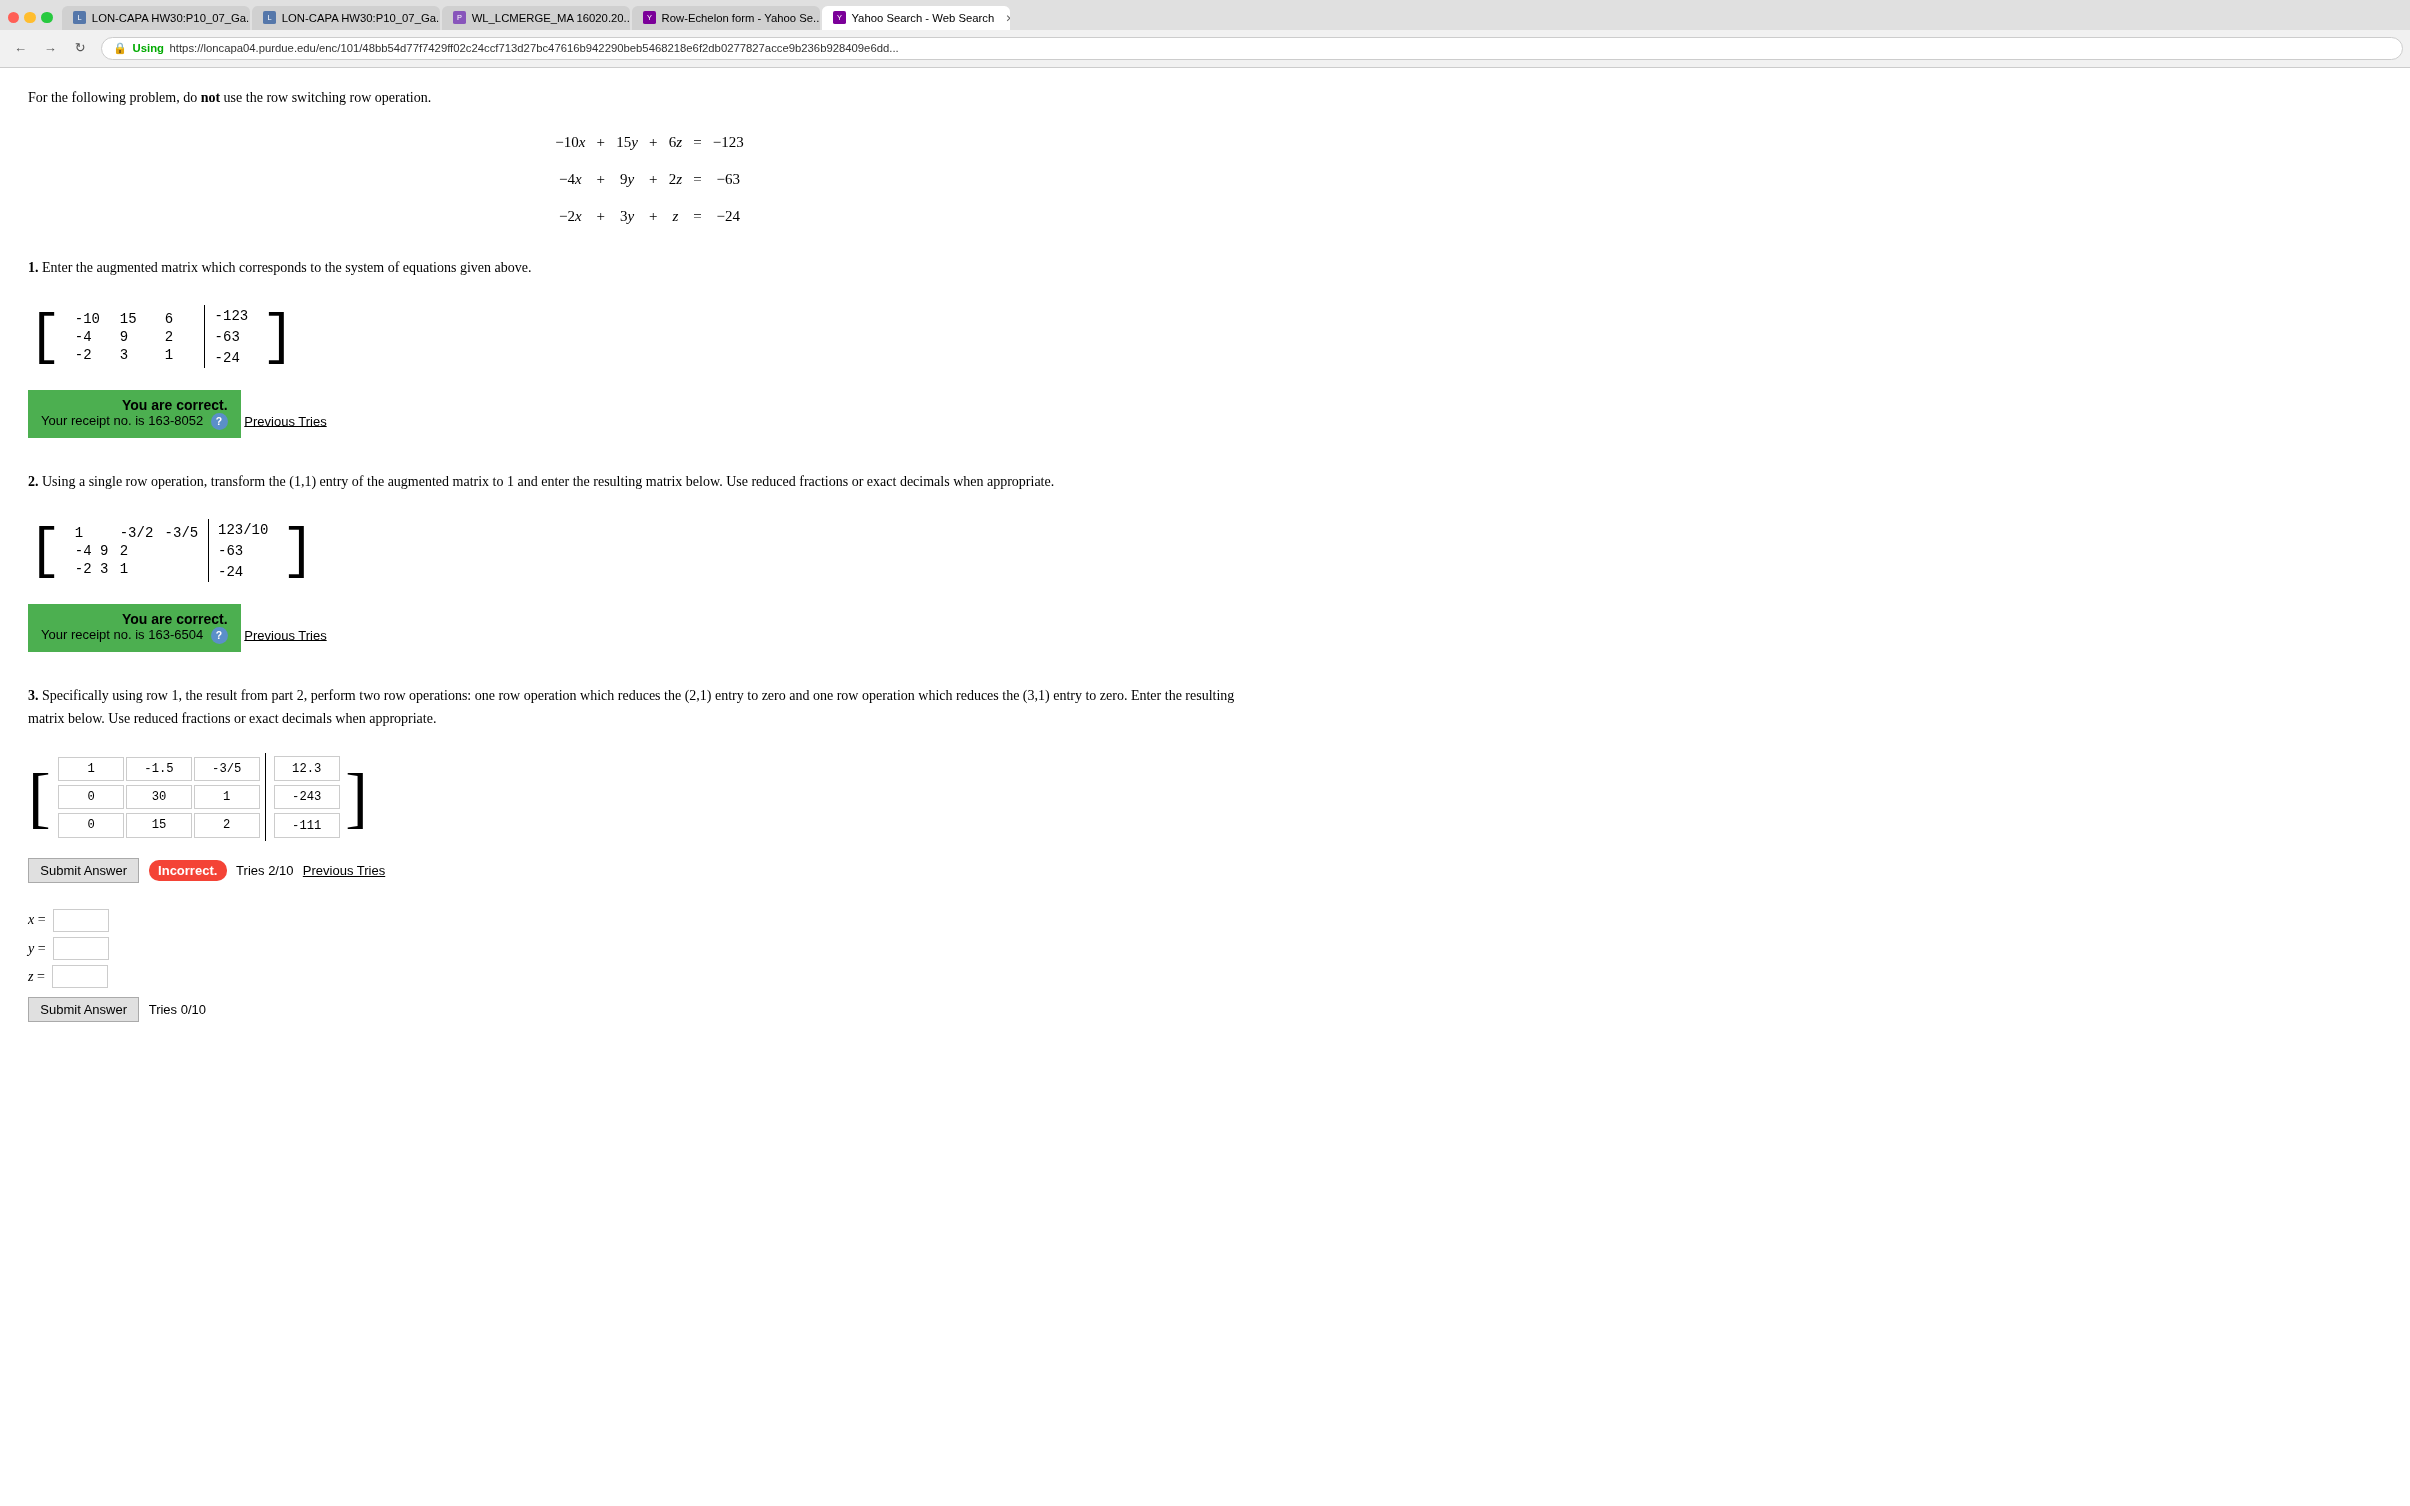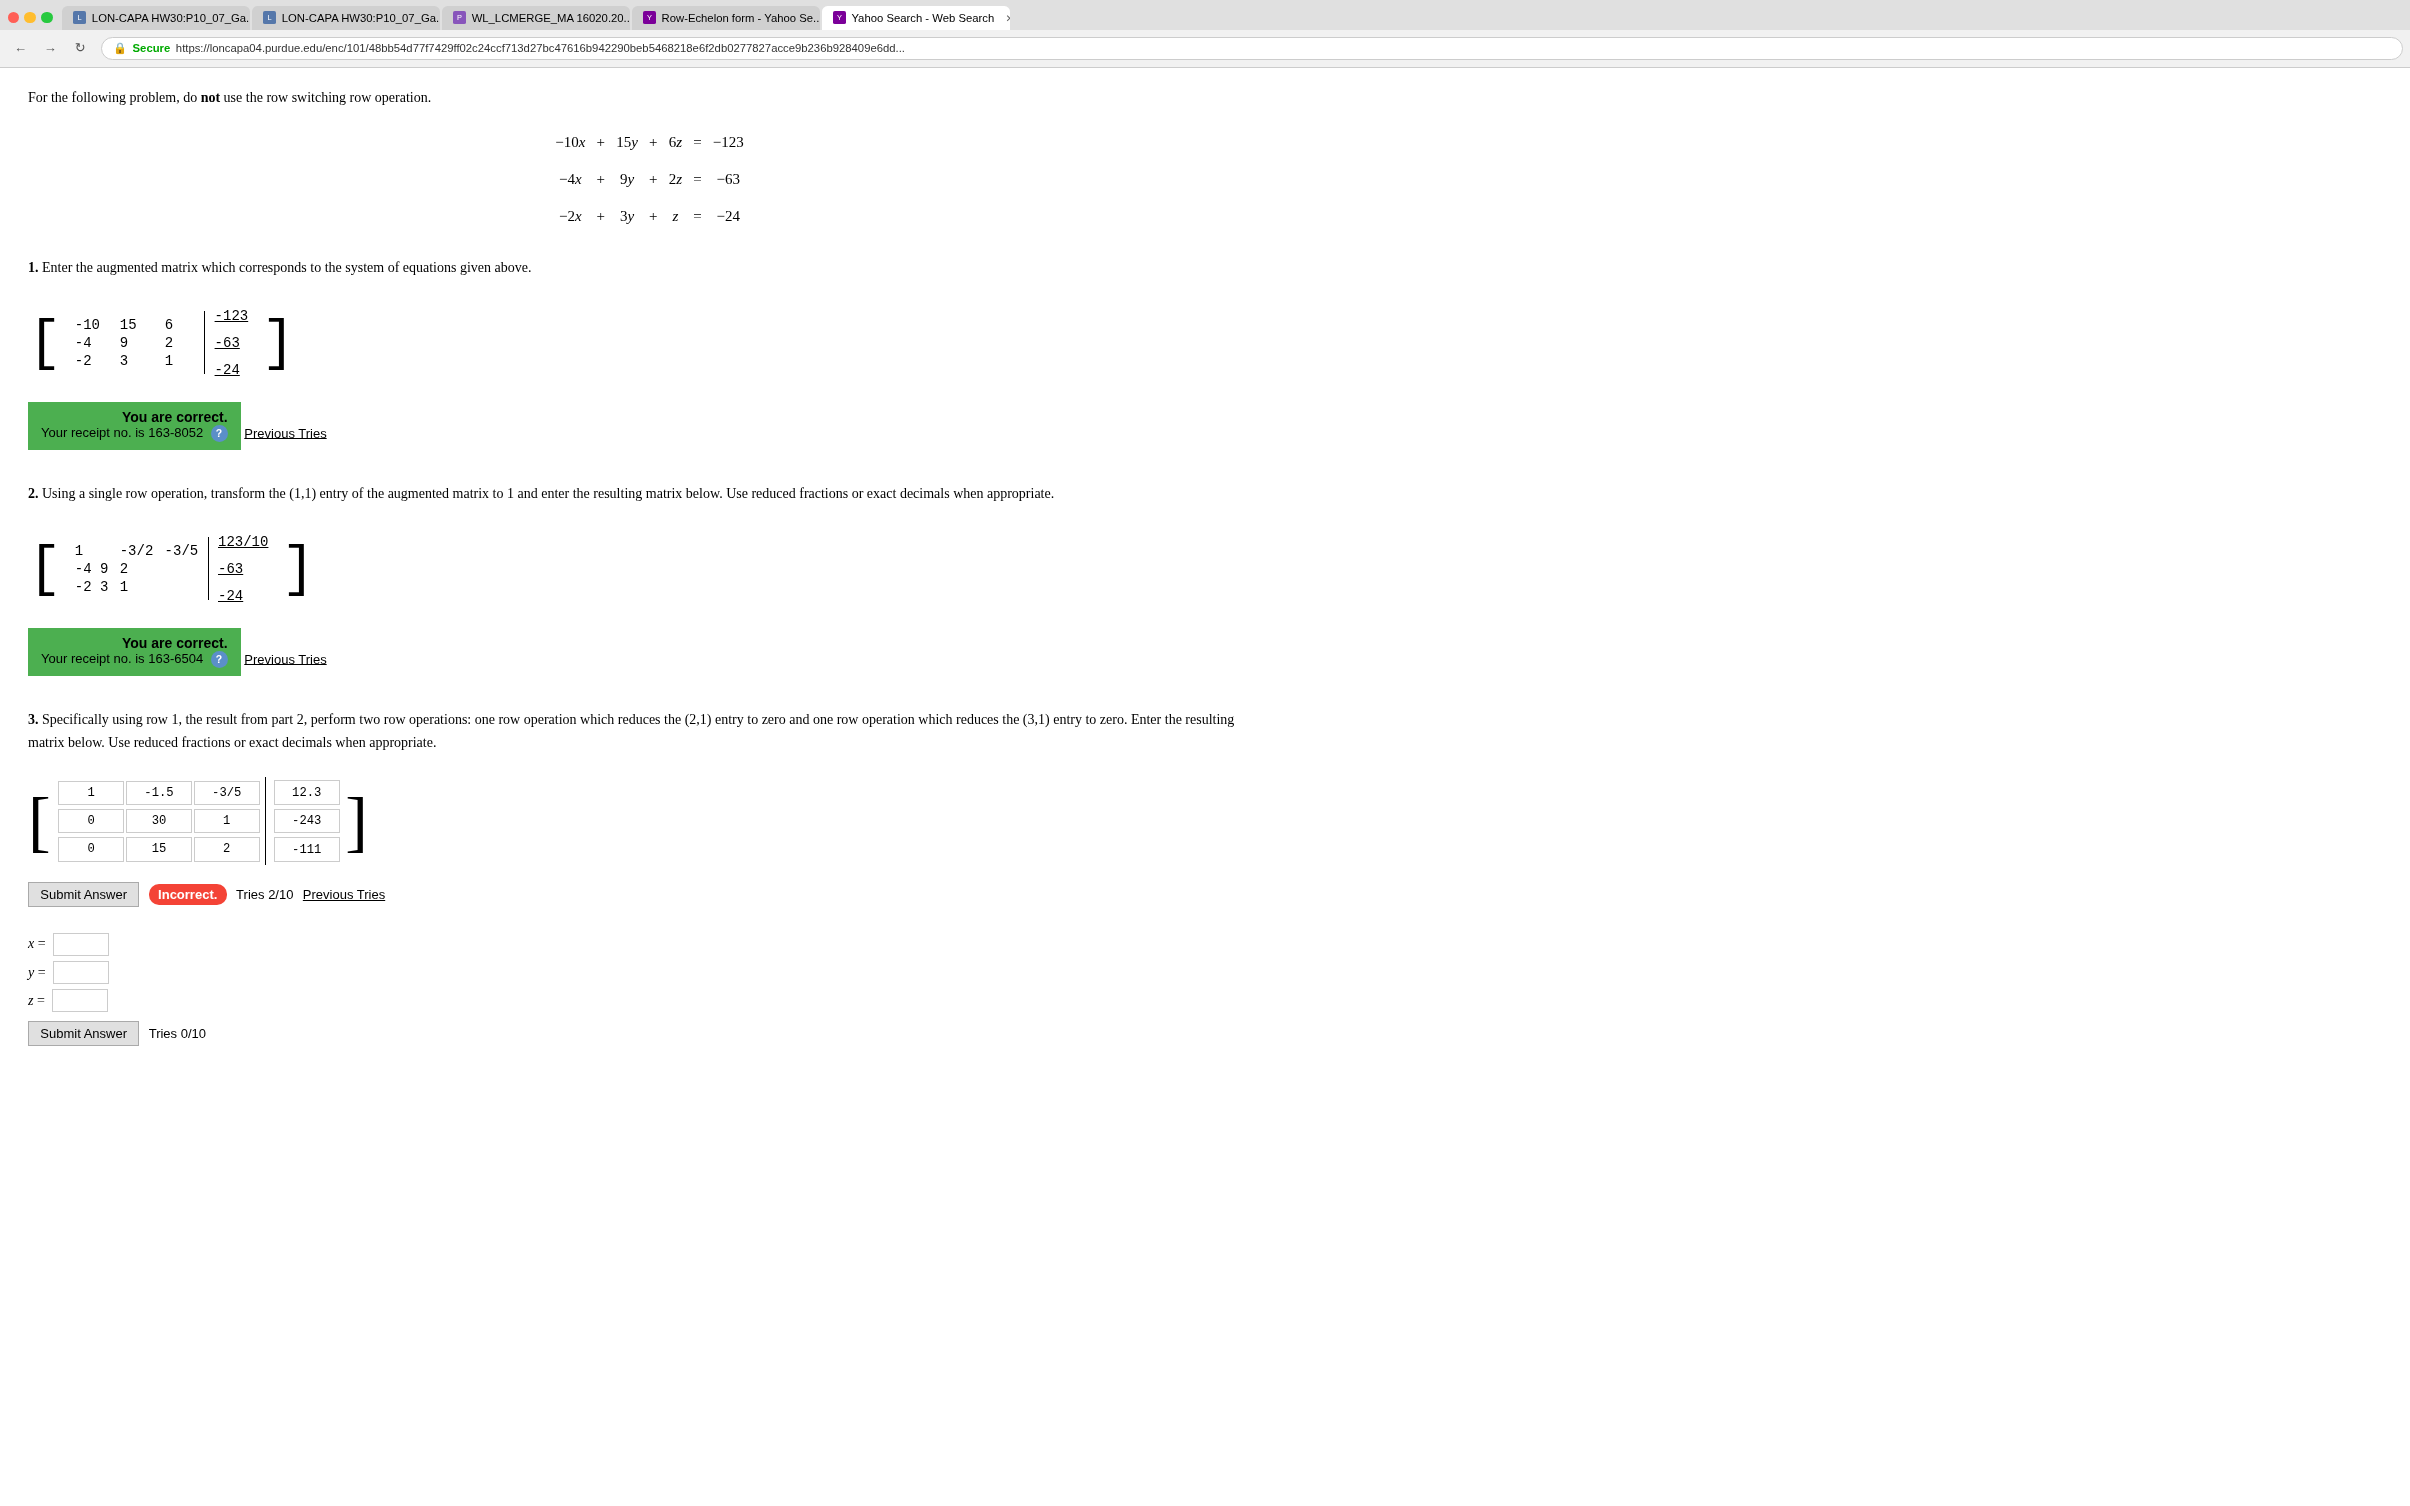--- a/index.html
+++ b/index.html
@@ -168,23 +168,22 @@
       display: grid;
       grid-template-columns: repeat(3, auto);
       gap: 1.9px 15px;
       padding: 5.6px 9.4px;
       border-right: 1.9px solid #000;
     }
 
     .matrix-right-col {
       display: grid;
       grid-template-columns: auto;
-      gap: 11px;
+      gap: 5px;
       padding: 5.6px 9.4px;
-      text-decoration: underline;
     }
 
     .matrix-cell {
       text-align: left;
       font-size: 14px;
       font-family: 'Courier New', monospace;
       min-width: 30px;
     }
 
     .matrix-input {
@@ -354,21 +353,21 @@
   </div>
 
   <div class="address-bar-row">
     <div class="nav-buttons">
       <div class="nav-btn">←</div>
       <div class="nav-btn">→</div>
       <div class="nav-btn">↻</div>
     </div>
     <div class="address-bar">
       <span class="lock-icon">🔒</span>
-      <span class="url-text" style="color:#0a0; font-weight:bold;">Secure</span>
+      <span class="url-text" style="color:#0a0; font-weight:bold;">Using</span>
       <span class="url-text" style="color:#333;">https://loncapa04.purdue.edu/enc/101/48bb54d77f7429ff02c24ccf713d27bc47616b942290beb5468218e6f2db0277827acce9b236b928409e6dd...</span>
     </div>
   </div>
 </div>
 
 <div class="page-content">
 
   <p class="problem-intro">
     For the following problem, do <strong>not</strong> use the row switching row operation.
   </p>

